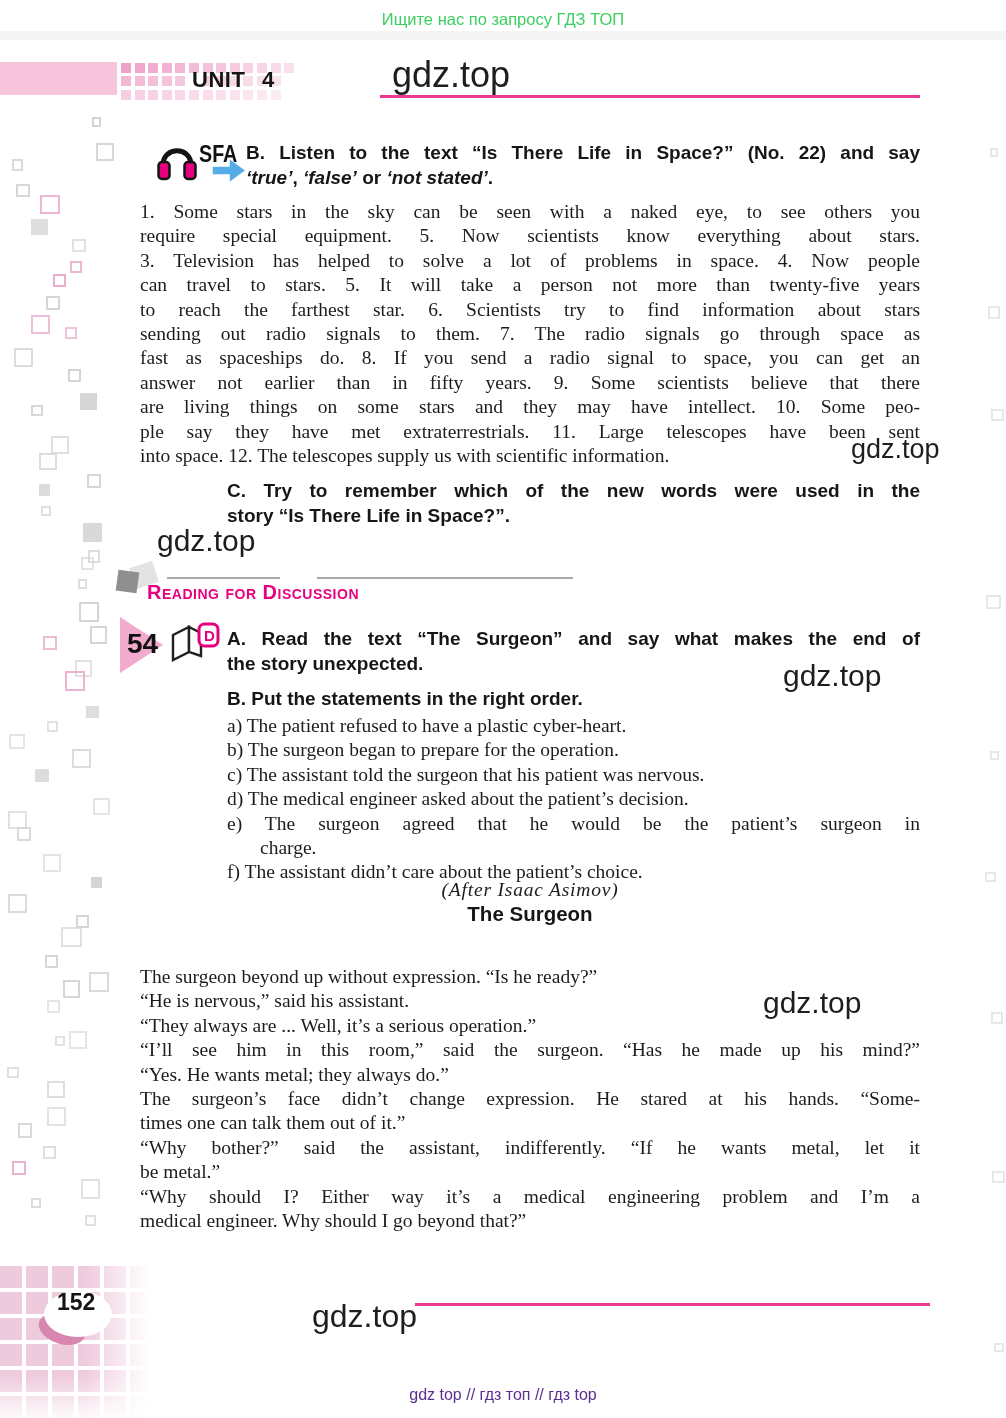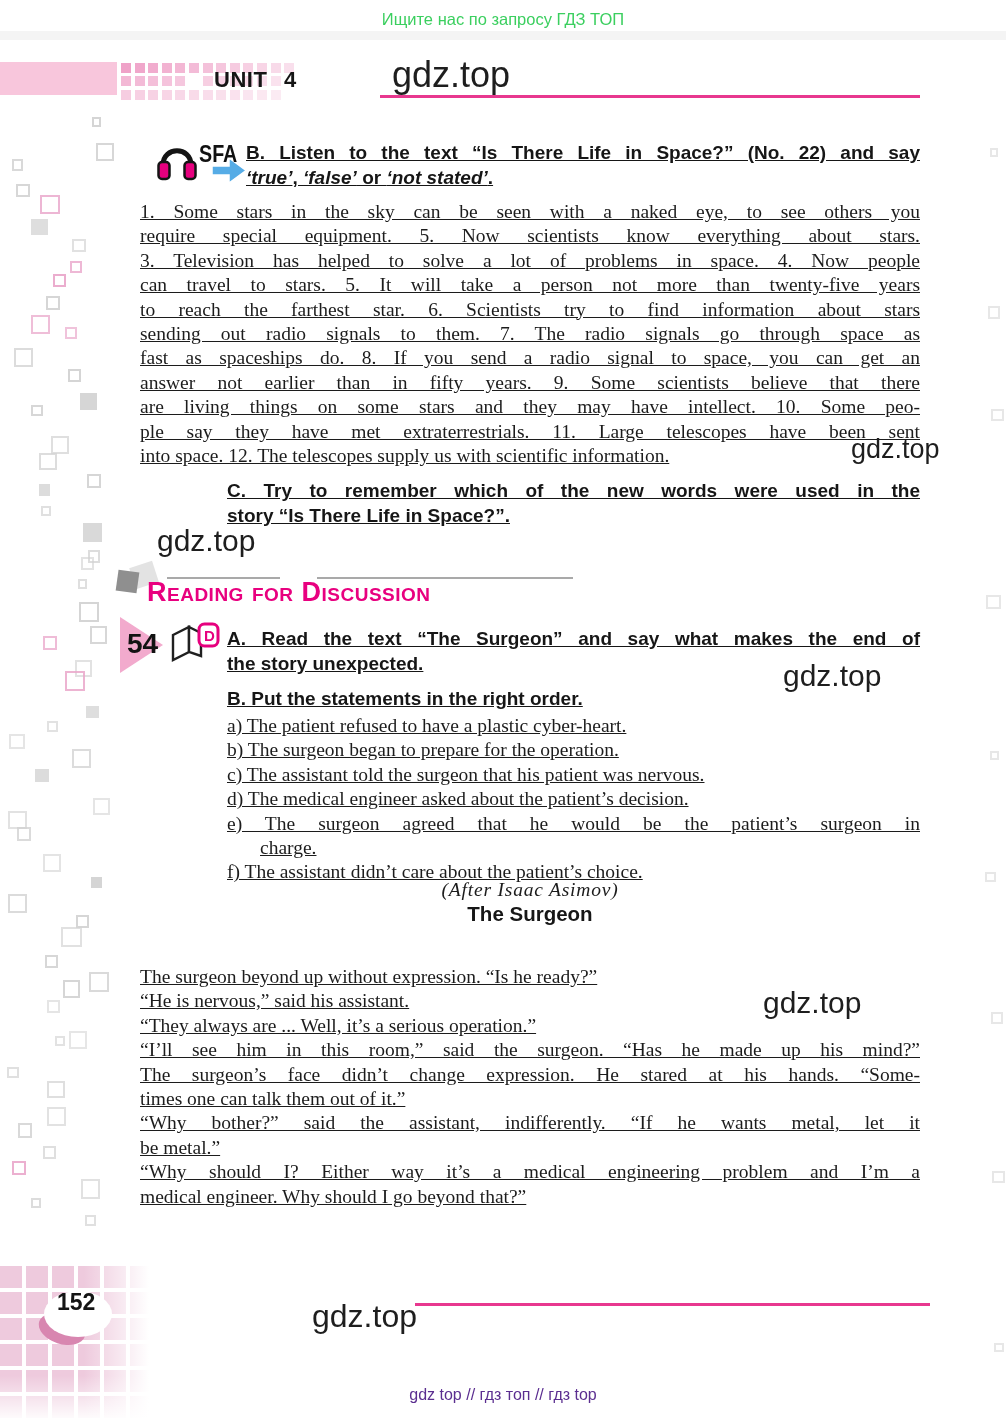--- a/index.html
+++ b/index.html
@@ -8,51 +8,51 @@
   body {
     width:1006px; height:1418px; position:relative; background:#fff;
     font-family:"Liberation Serif", serif; color:var(--text,#1c1c1c); overflow:hidden;
   }
   .abs { position:absolute; }
   
   .promo { top:10px; left:0; width:100%; text-align:center;
     font-family:"Liberation Sans", sans-serif; font-size:16.5px; color:var(--green,#3bcf5f); }
   .top-strip { top:31px; left:0; width:1006px; height:9px; background:#f4f4f4; }
   .pink-bar { left:0; top:62px; width:117px; height:33px; background:var(--pink-bar,#f8c6dc); }
-  .unit-label { left:214px; top:67px; font-family:"Liberation Sans", sans-serif;
+  .unit-label { left:192px; top:67px; font-family:"Liberation Sans", sans-serif;
     font-weight:bold; font-size:22px; letter-spacing:.5px; word-spacing:10px; color:#151515; z-index:3; }
   .wm { font-family:"Liberation Sans", sans-serif; color:#1e1e1e; z-index:5; white-space:nowrap; }
   .wm1 { left:392px; top:54px; font-size:36px; }
   .wm2 { left:851px; top:434px; font-size:27px; }
   .wm3 { left:157px; top:524px; font-size:30px; }
   .wm4 { left:783px; top:659px; font-size:30px; }
   .wm5 { left:763px; top:986px; font-size:30px; }
   .wm6 { left:312px; top:1298px; font-size:32px; }
   .rule-pink { height:3px; background:var(--pink-line,#e8388f); }
   .rule-top { left:380px; top:95px; width:540px; }
   .rule-bottom { left:415px; top:1303px; width:515px; }
   
-  .tline { text-align:left;text-decoration:underline; }
+  .tline { text-align:left; }
   .tline.jl { text-align:justify; text-align-last:justify; }
   .tline.ind { padding-left:33px; }
   .serif-block { font-size:19.5px; line-height:24.4px; }
   .sans-block { font-family:"Liberation Sans", sans-serif; font-weight:bold;
     font-size:19px; line-height:24.6px; color:#161616; }
   .listening { left:246px; top:141px; width:674px; }
   .listening .l2 { font-style:normal; }
   .listening .it { font-style:italic; }
   .passage { left:140px; top:200px; width:780px; }
   .task-c { left:227px; top:479px; width:693px; }
   
   .rfd-light { left:132px; top:564px; width:24px; height:22px; background:#e3e3e3; transform:rotate(-18deg); }
   .rfd-dark  { left:117px; top:571px; width:21px; height:21px; background:#8f8f8f; transform:rotate(8deg); }
   .rule-gray { top:577px; height:2px; background:#a9a9a9; }
   .rg1 { left:167px; width:113px; } .rg2 { left:317px; width:256px; }
   .rfd-title { left:147px; top:579px; font-family:"Liberation Sans", sans-serif;
-    font-weight:bold; font-variant-caps:small-caps; font-size:27px; line-height:27px;
+    font-weight:bold; font-variant-caps:small-caps; font-size:20px; line-height:27px;
     letter-spacing:.5px; color:var(--magenta,#e8007f); }
   
   .ex-triangle { left:120px; top:617px; width:0; height:0;
     border-left:43px solid #f2aacd; border-top:28px solid transparent; border-bottom:28px solid transparent; }
   .ex-num { left:127px; top:628px; font-family:"Liberation Sans", sans-serif;
     font-weight:bold; font-size:28px; color:#121212; }
   .book-ic { left:168px; top:622px; }
   .task-a { left:227px; top:627px; width:693px; }
   .task-b { left:227px; top:687px; width:693px; }
   .statements { left:227px; top:714px; width:693px; }
@@ -278,20 +278,21 @@
     <div class="tline">f) The assistant didn’t care about the patient’s choice.</div>
   </div>
 
 <div class="abs story-title">The Surgeon</div>
 <div class="abs story-sub">(After Isaac Asimov)</div>
 <div class="abs story serif-block">
     <div class="tline">The surgeon beyond up without expression. “Is he ready?”</div>
     <div class="tline">“He is nervous,” said his assistant.</div>
     <div class="tline">“They always are ... Well, it’s a serious operation.”</div>
     <div class="tline jl">“I’ll see him in this room,” said the surgeon. “Has he made up his mind?”</div>
+    <div class="tline">“Yes. He wants metal; they always do.”</div>
     <div class="tline jl">The surgeon’s face didn’t change expression. He stared at his hands. “Some-</div>
     <div class="tline">times one can talk them out of it.”</div>
     <div class="tline jl">“Why bother?” said the assistant, indifferently. “If he wants metal, let it</div>
     <div class="tline">be metal.”</div>
     <div class="tline jl">“Why should I? Either way it’s a medical engineering problem and I’m a</div>
     <div class="tline">medical engineer. Why should I go beyond that?”</div>
   </div>
 <div class="abs wm wm5">gdz.top</div>
 
 <div class="abs grid"></div>

